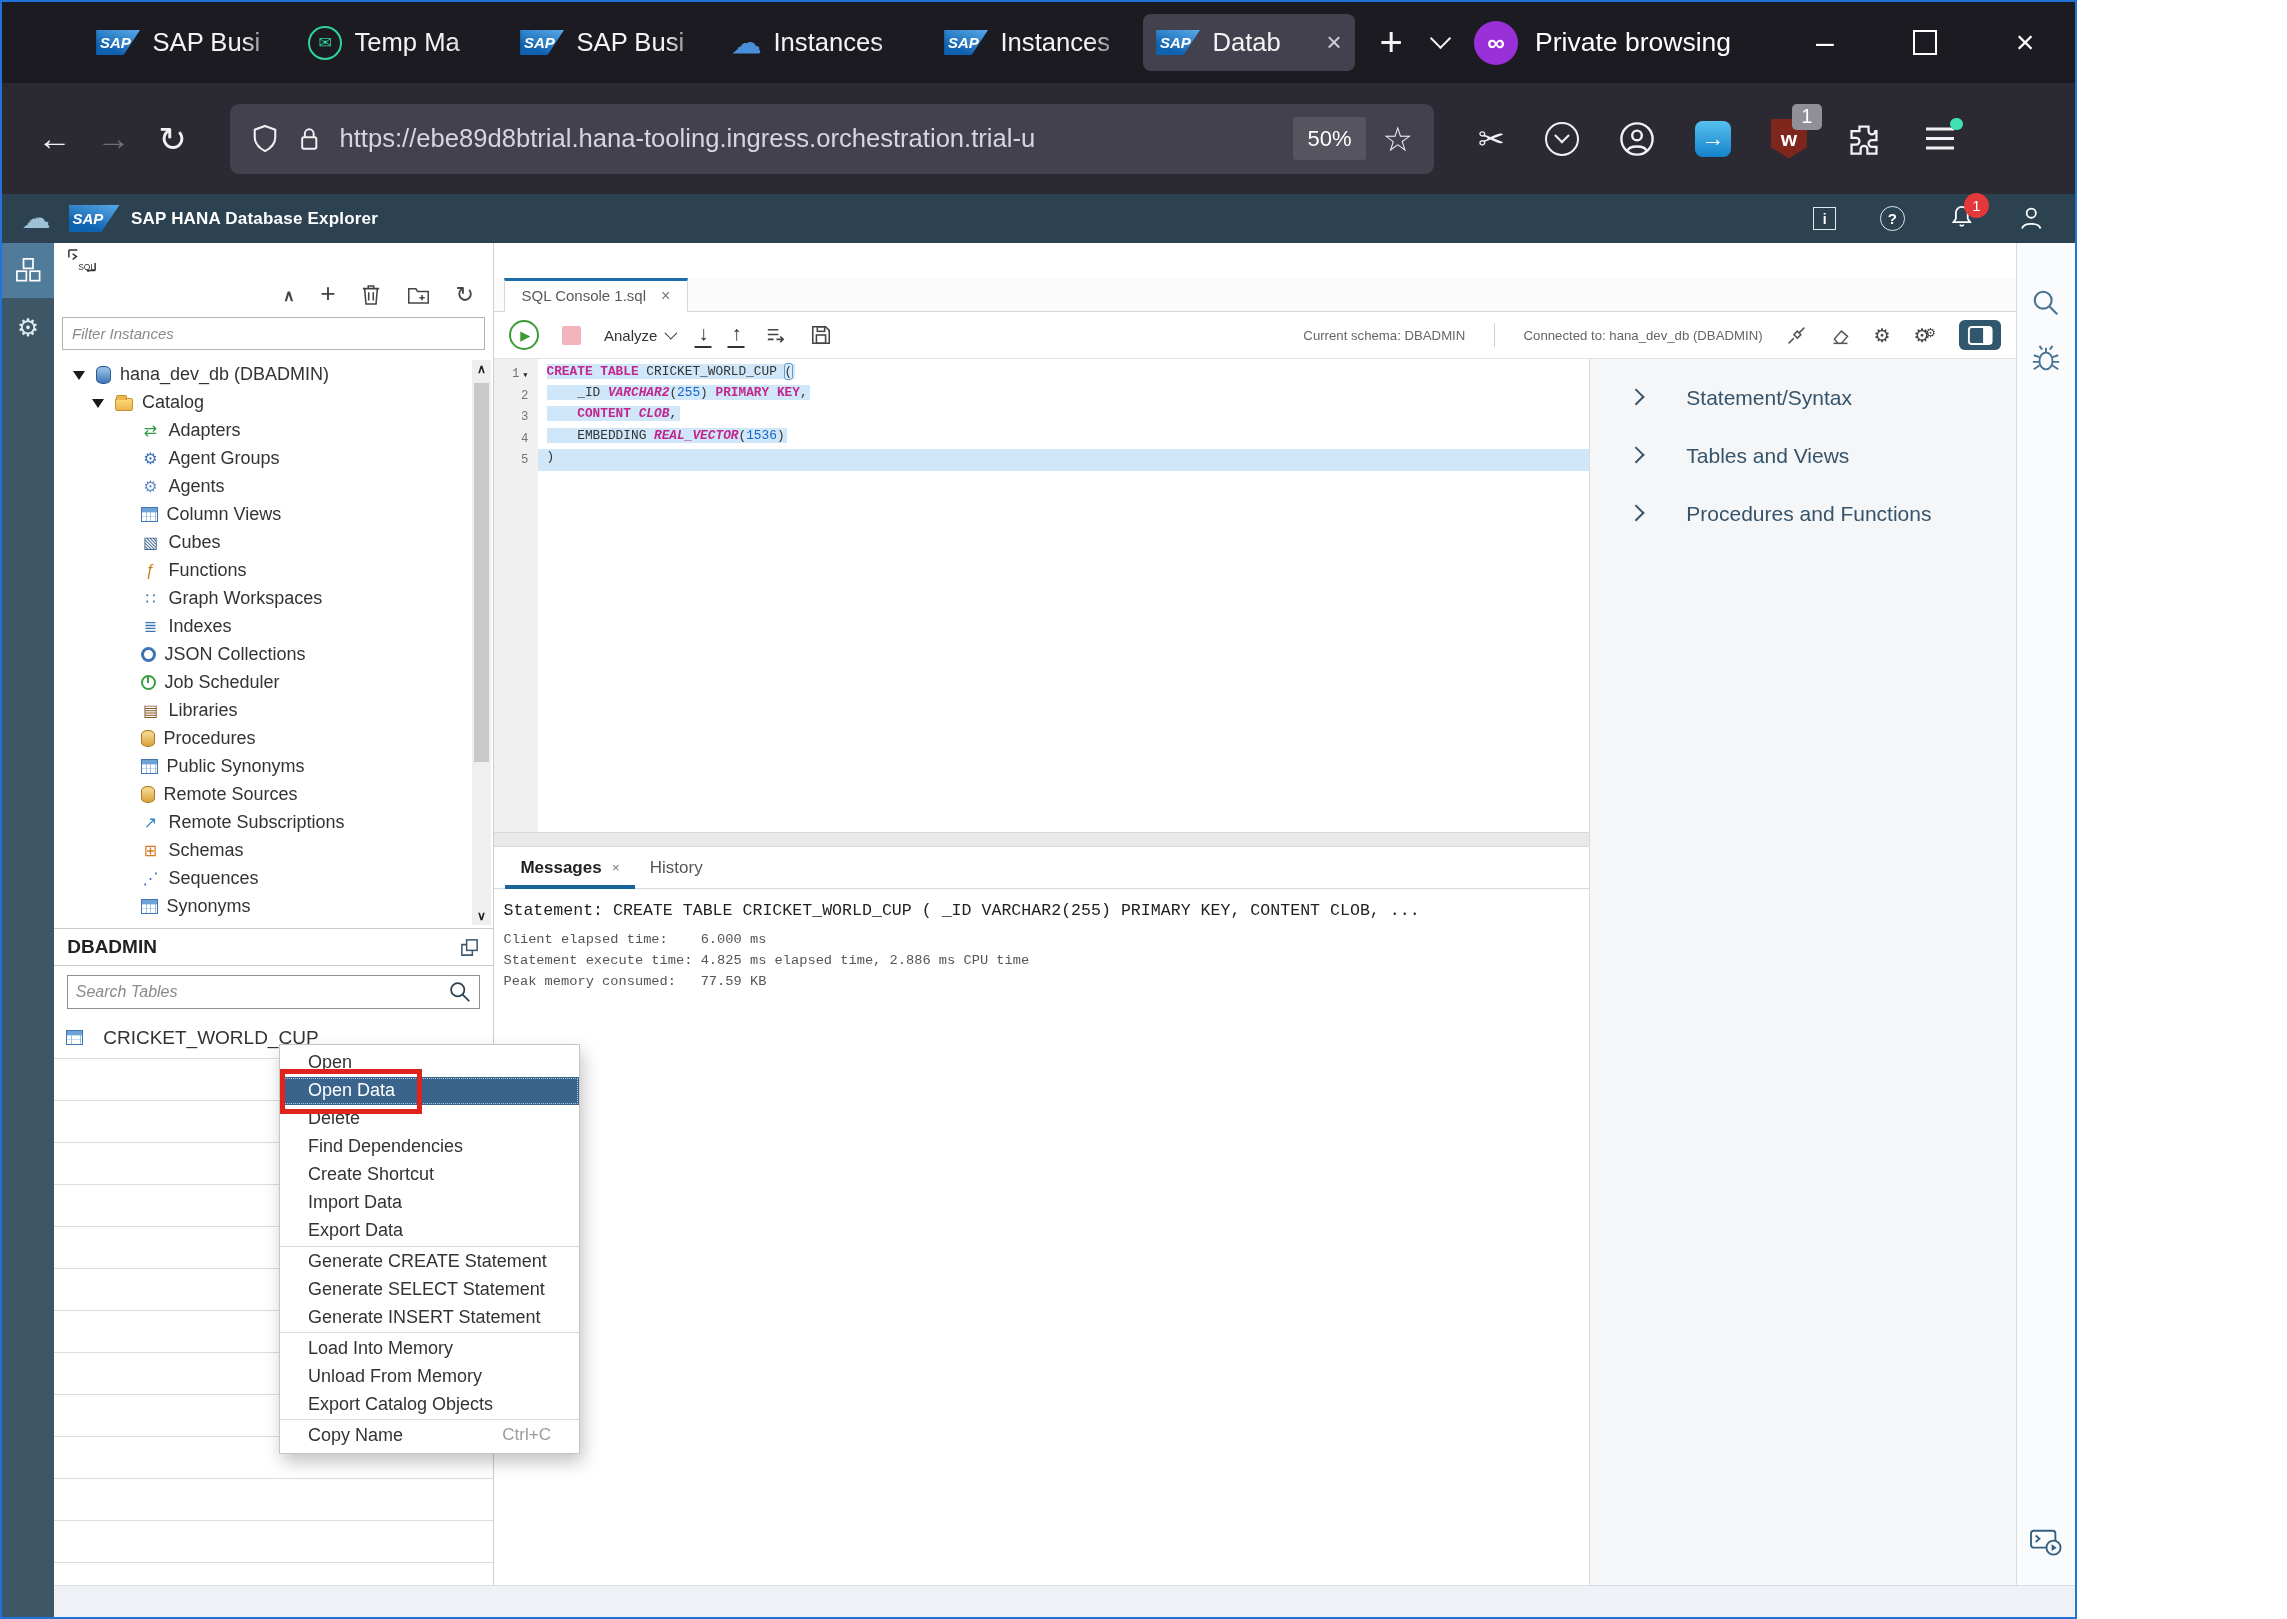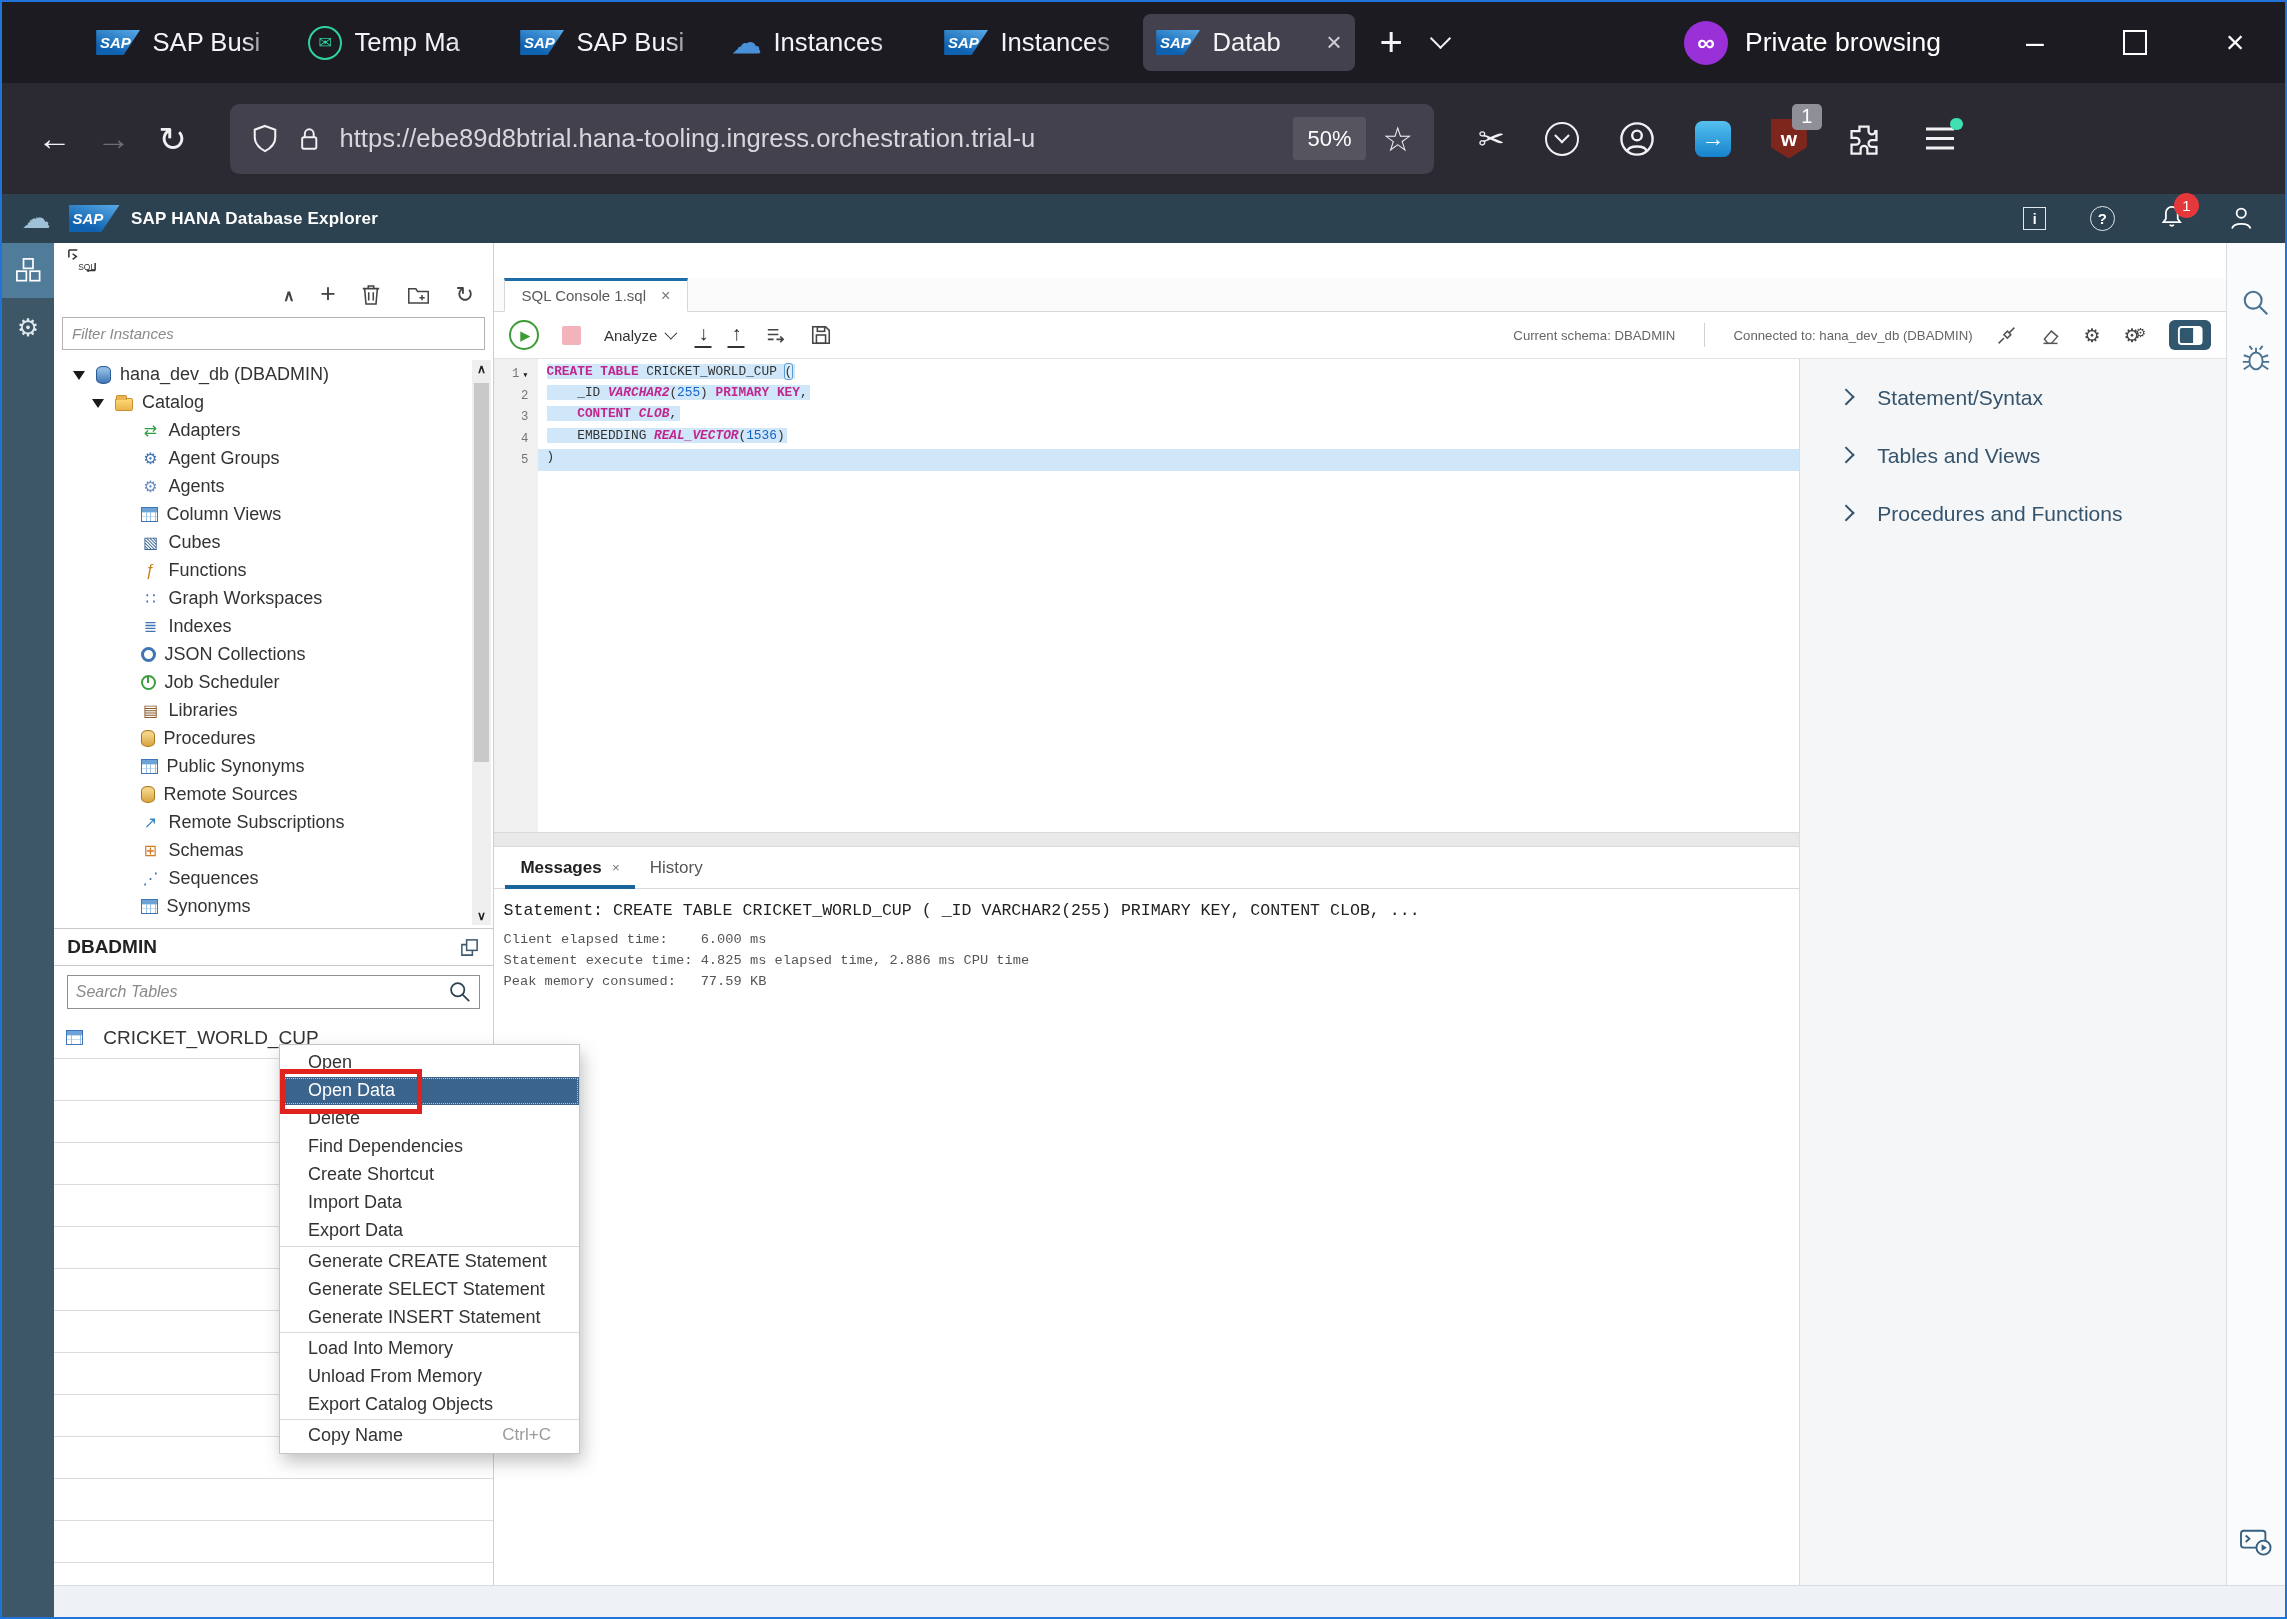--- a/index.html
+++ b/index.html
@@ -1,17 +1,17 @@
 <!DOCTYPE html>
 <html style="font-size:15px"><head>
 <meta charset="utf-8">
 <style>
   *{margin:0;padding:0;box-sizing:border-box}
   html,body{width:2287px;height:1619px;overflow:hidden;font-family:"Liberation Sans",sans-serif;background:#fff}
-  .window{width:2287px;height:1619px;border:2.8px solid #2273d8;display:flex;flex-direction:column;background:#fff;position:relative}
+  .window{width:2077px;height:1619px;border:2.8px solid #2273d8;display:flex;flex-direction:column;background:#fff;position:relative}
 
   
   .tabbar{height:81px;background:#1c1b22;display:flex;align-items:center;padding-left:81px;color:#f4f4f6;flex:none}
   #tabs{display:flex;align-items:center;height:100%}
   .tab{width:212px;height:57px;display:flex;align-items:center;gap:12.3px;padding:0 13.2px;font-size:25.6px;white-space:nowrap;overflow:hidden;cursor:default}
   .tab.active{background:#42414d;border-radius:7.6px}
   .tab .lbl{flex:1;overflow:hidden;-webkit-mask-image:linear-gradient(90deg,#000 70%,transparent);mask-image:linear-gradient(90deg,#000 70%,transparent)}
   .tab .tclose{font-size:26.5px;color:#cfcfd8;margin-left:auto}
   .fav-sap{width:44px;height:25.6px;flex:none;background:linear-gradient(200deg,#59aae8 0%,#0f62b0 75%);clip-path:polygon(0 0,100% 0,62% 100%,0 100%);color:#fff;font-style:italic;font-weight:700;font-size:15px;display:flex;align-items:center;padding-left:3.8px}
   .fav-tm{width:34px;height:34px;flex:none;border:2.8px solid #2fd49c;border-radius:50%;color:#2fd49c;font-size:16px;display:flex;align-items:center;justify-content:center}
@@ -147,21 +147,21 @@
   .mtab{display:flex;align-items:center;gap:10.4px;padding:0 15px 10.4px;font-size:17px;color:#555;position:relative}
   .mtab.active{font-weight:700;color:#222}
   .mtab.active::after{content:"";position:absolute;left:0;right:0;bottom:-0.9px;height:3.8px;background:#19649b}
   .mtab .mx{font-size:13.2px;color:#777;font-weight:400}
   .msg-body{padding:12.3px 9.5px;font-family:"Liberation Mono","DejaVu Sans Mono",monospace}
   .msg-stmt{font-size:16.6px;color:#222;margin-bottom:8.5px;white-space:pre}
   .msg-line{font-size:13.7px;color:#555;line-height:21px;white-space:pre}
 
   
   .rightpanel{width:426px;background:#f4f6f8;flex:none;padding-top:9.5px}
-  .rp-item{height:58px;display:flex;align-items:center;gap:25px;padding-left:40px;color:#35536b}
+  .rp-item{height:58px;display:flex;align-items:center;gap:44px;padding-left:40px;color:#35536b}
   .rp-chev{width:12.3px;height:12.3px;border-top:2.8px solid #35536b;border-right:2.8px solid #35536b;transform:rotate(45deg);flex:none}
   .rp-label{font-size:21px}
 
   
   .rightstrip{width:59px;background:#fafbfc;border-left:0.9px solid #d9dde1;flex:none;display:flex;flex-direction:column;align-items:center;padding-top:45px;gap:24.6px;position:relative}
   .rs-bottom{position:absolute;bottom:24.6px}
 
   .appfooter{height:32px;background:#eef2f6;border-top:0.9px solid #d7dde3;flex:none}
 
   

